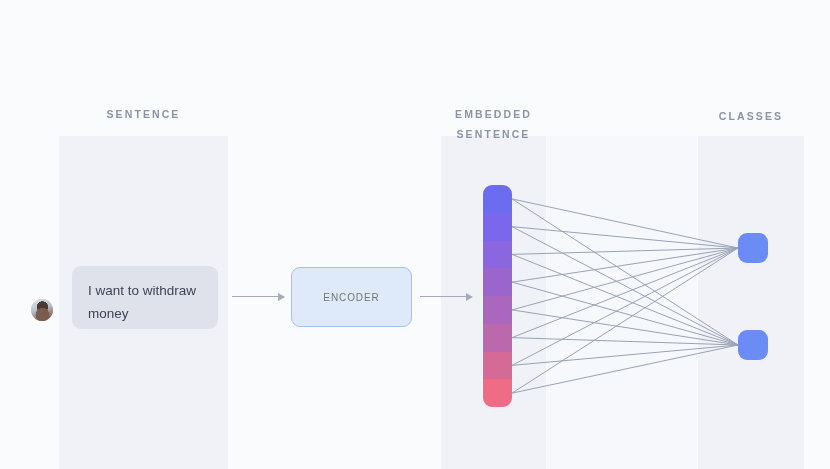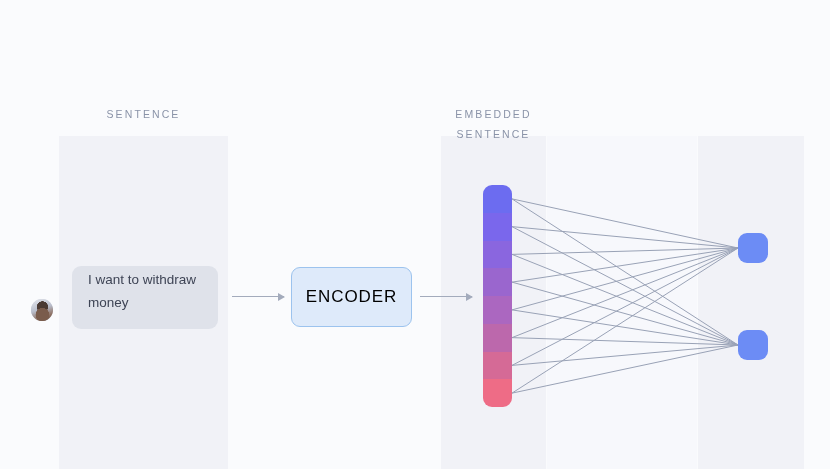--- a/index.html
+++ b/index.html
@@ -18,36 +18,36 @@
   .band.b2{left:441px;width:105px;}
   .band.b3{left:698px;width:106px;}
   .band.b2light{left:547px;width:150px;background:#F7F8FC;}
 
   
   .col-label{
     position:absolute;
     color:#8A93A8;
     font-size:10.5px;
     letter-spacing:2.1px;
-    font-weight:400;
+    font-weight:700;
     text-align:center;
     line-height:20px;
     text-transform:uppercase;
     white-space:pre-line;
   }
   #lbl-sentence{left:59px;top:104px;width:169px;}
   #lbl-embedded{left:441px;top:104px;width:105px;}
   #lbl-classification{left:547px;top:106px;width:150px;}
   #lbl-classes{left:698px;top:106px;width:106px;}
 
   
   .bubble{
     position:absolute;left:72px;top:266px;width:146px;height:63px;
     background:#DFE2EA;border-radius:9px;
-    box-sizing:border-box;padding:2px 16px 0 16px;
+    box-sizing:border-box;padding:13px 16px 0 16px;
     color:#3E4455;font-size:13.5px;line-height:23px;
   }
   .avatar{
     position:absolute;left:31px;top:299px;width:22px;height:22px;
     border-radius:50%;overflow:hidden;
     background:#C9CEDA;
     box-shadow:0 0 0 2px #FAFBFD;
   }
   .avatar .face{
     position:absolute;inset:0;
@@ -67,21 +67,21 @@
     border-bottom:4px solid transparent;
   }
   #arrow1{left:232px;top:296px;width:52px;}
   #arrow2{left:420px;top:296px;width:52px;}
 
   
   .encoder{
     position:absolute;left:291px;top:267px;width:121px;height:60px;
     background:#DEEAFA;border:1px solid #9CC3EE;border-radius:9px;
     display:flex;align-items:center;justify-content:center;
-    color:#000000;font-size:17px;letter-spacing:.9px;
+    color:#737373;font-size:10px;letter-spacing:.9px;
     box-sizing:border-box;
   }
 
   
   .embed-bar{
     position:absolute;left:483px;top:185px;width:29px;height:222px;
     border-radius:9px;overflow:hidden;
     display:flex;flex-direction:column;
   }
   .embed-bar .seg{width:100%;flex:1 1 0;}
@@ -104,20 +104,21 @@
 <div class="canvas">
 
   <div class="band b1"></div>
   <div class="band b2"></div>
   <div class="band b2light"></div>
   <div class="band b3"></div>
 
   <div class="col-label" id="lbl-sentence">SENTENCE</div>
   <div class="col-label" id="lbl-embedded">EMBEDDED
 SENTENCE</div>
+  <div class="col-label" id="lbl-classes">CLASSES</div>
 
   <div class="avatar">
     <div class="face"></div>
   </div>
   <div class="bubble">I want to withdraw money</div>
 
   <div class="arrow" id="arrow1"></div>
 
   <div class="encoder">
     <span>ENCODER</span>

